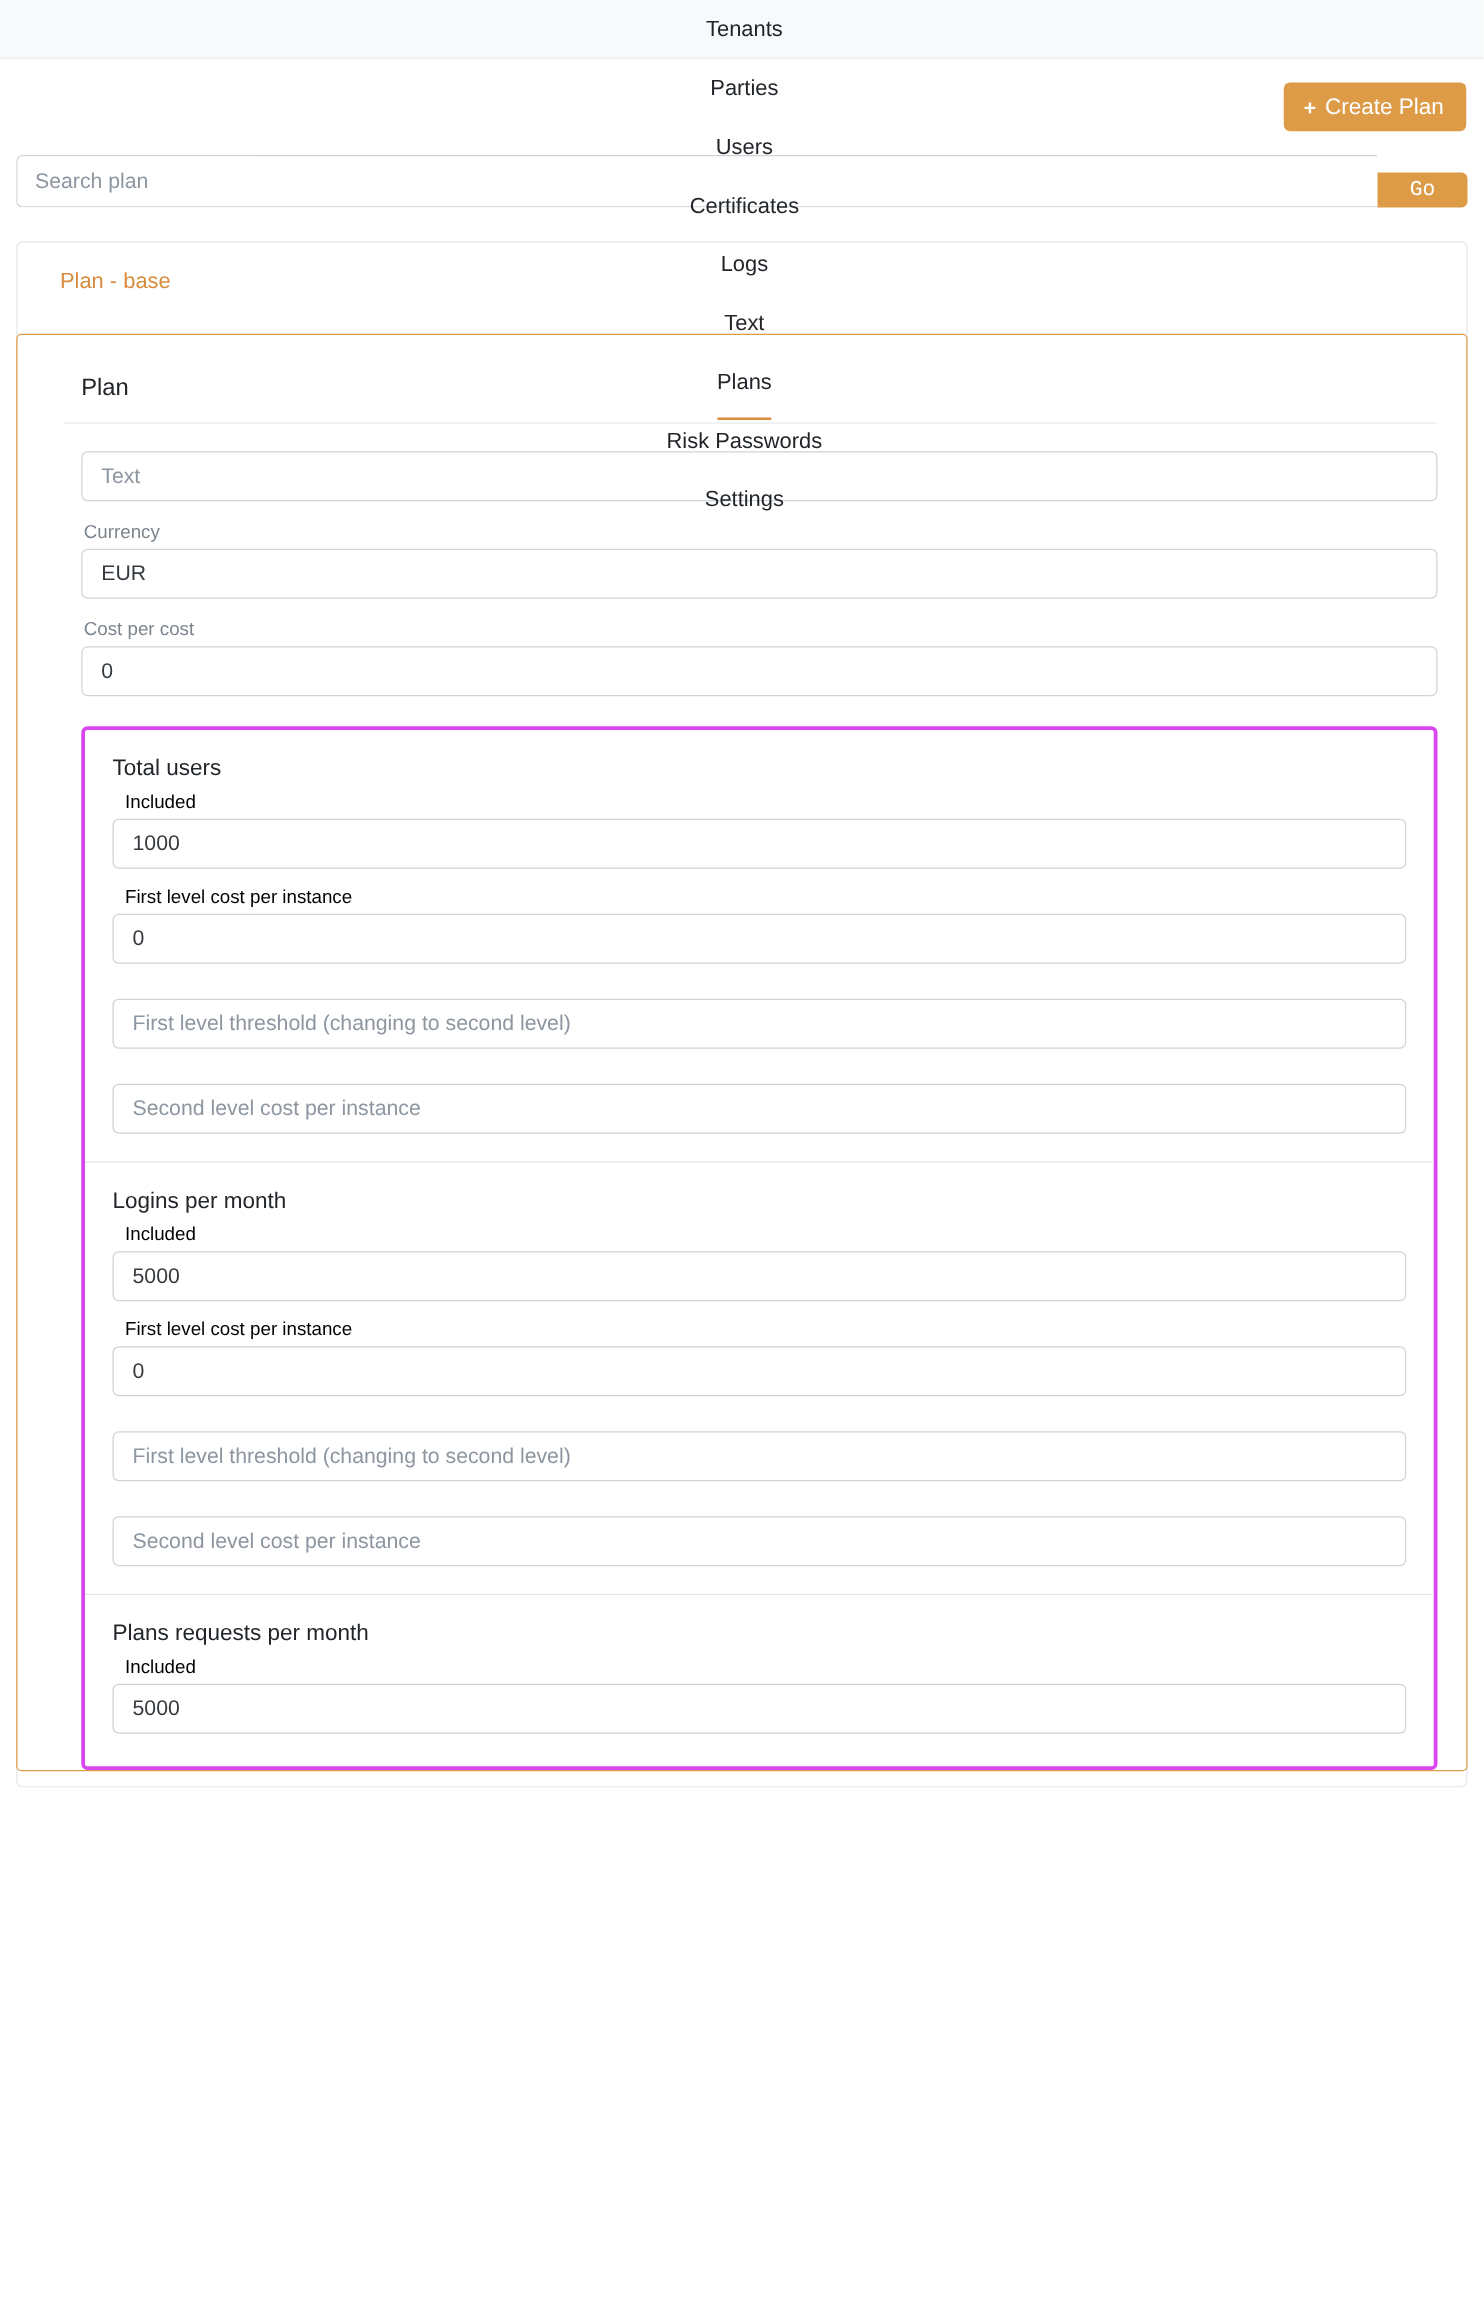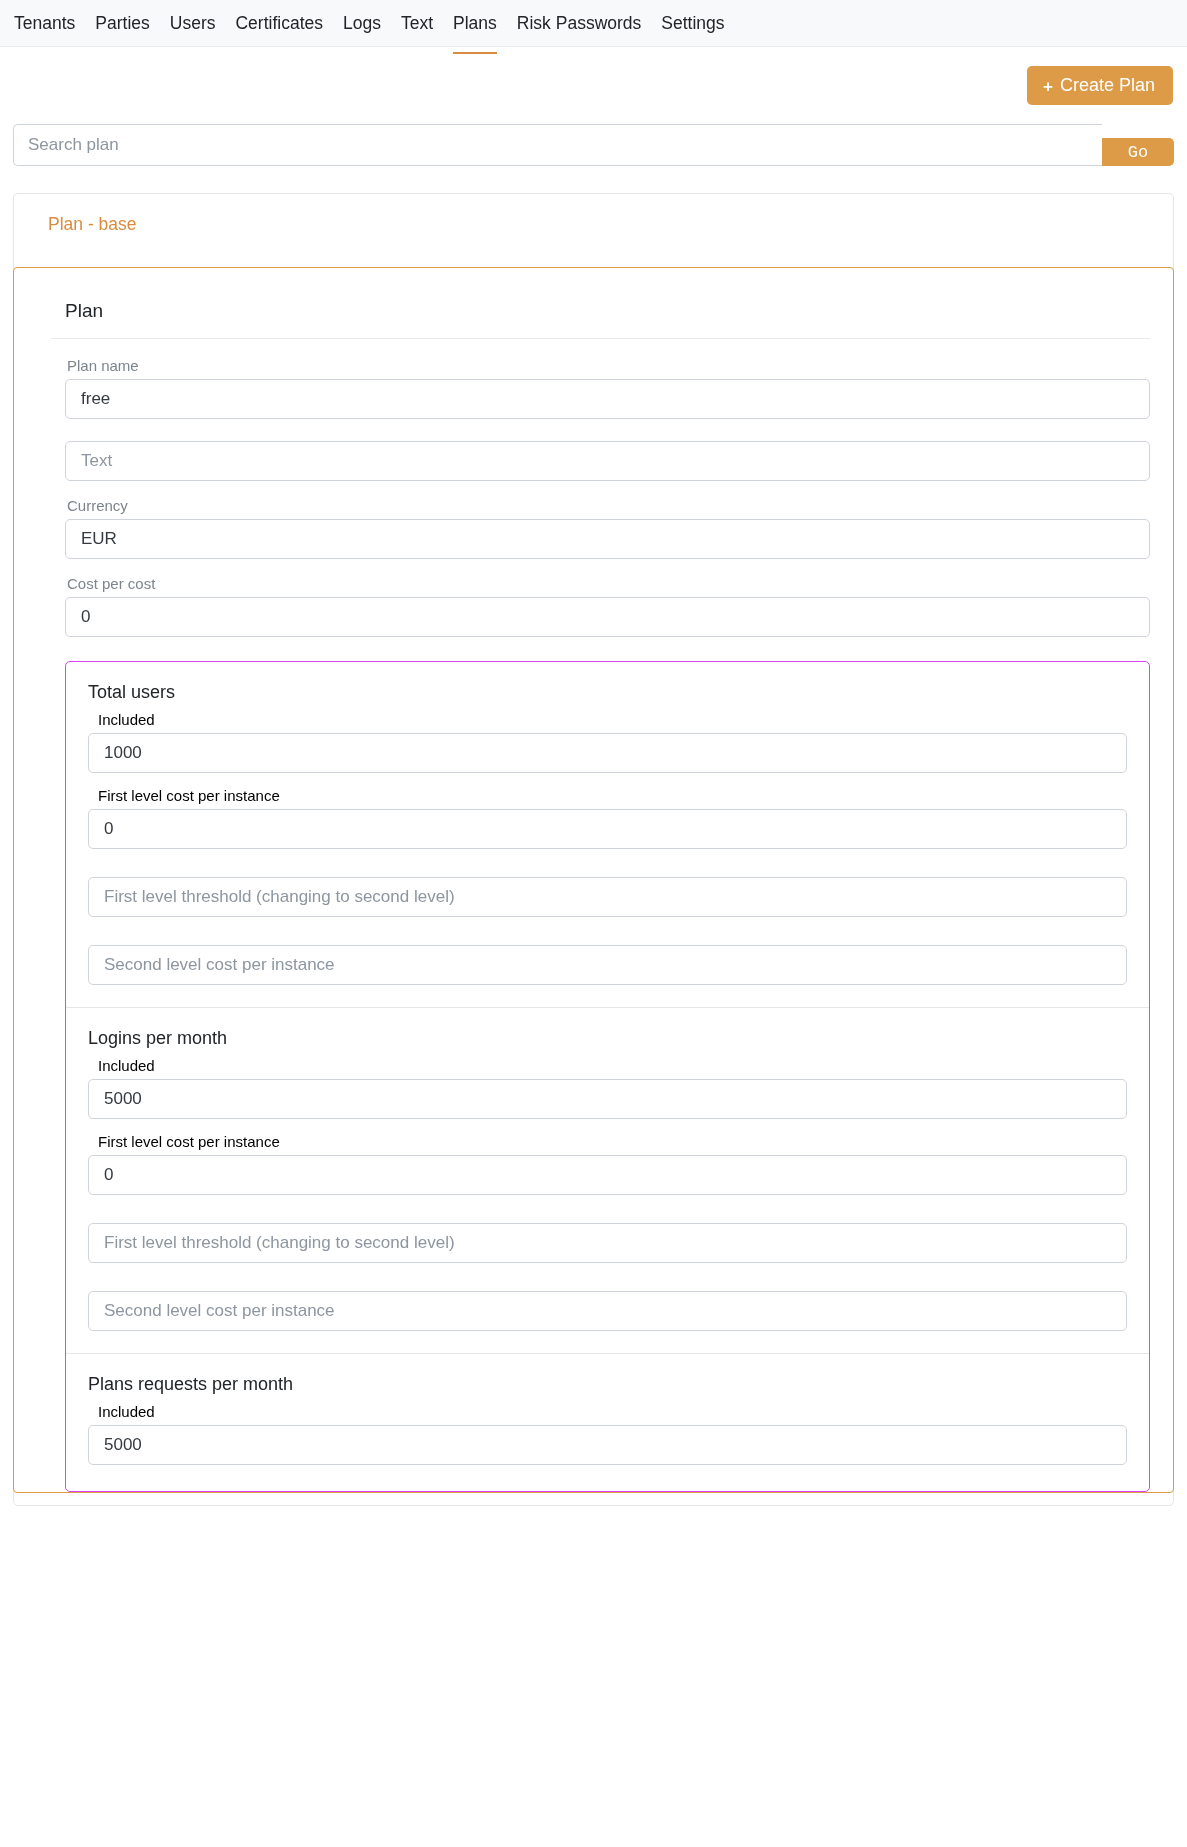--- a/index.html
+++ b/index.html
@@ -14,20 +14,21 @@
 
   
   .topnav {
     height: 47px;
     background: #f8f9fa;
     border-bottom: 1px solid #e9ecef;
     display: flex;
     align-items: center;
     padding: 0 0 0 4px;
     position: relative;
+    flex-direction: column;
   }
   .nav-item {
     font-size: 17.5px;
     color: #212529;
     padding: 0 10px;
     line-height: 47px;
     height: 47px;
     white-space: nowrap;
     cursor: pointer;
     position: relative;
@@ -160,21 +161,21 @@
     color: #343a40;
     padding: 0 15px;
     background: #fff;
     outline: none;
   }
   .txt::placeholder { color: #8d96a0; }
   .field.spacer-top { margin-top: 22px; }
 
   
   .metrics-card {
-    border: 1px solid #d946ef;
+    border: 3px solid #d946ef;
     border-radius: 5px;
     margin-top: 24px;
     margin-bottom: 0;
     background: #fff;
   }
   .metric-block {
     padding: 20px 22px 22px 22px;
     border-bottom: 1px solid #e4e6e8;
   }
   .metric-block:last-child { border-bottom: none; padding-bottom: 26px; }
@@ -227,24 +228,20 @@
     <a class="card-link" href="#">Plan - base</a>
   </div>
 
   <div class="plan-panel">
 
     <div class="panel-title">Plan</div>
     <hr class="panel-divider">
 
     <div class="form-area">
 
-      <div class="field">
-        <label class="field-label">Plan name</label>
-        <input class="txt" type="text" value="free" style="">
-      </div>
 
       <div class="field spacer-top">
         <input class="txt" type="text" placeholder="Text" style="">
       </div>
 
       <div class="field">
         <label class="field-label">Currency</label>
         <input class="txt" type="text" value="EUR" style="">
       </div>
 

